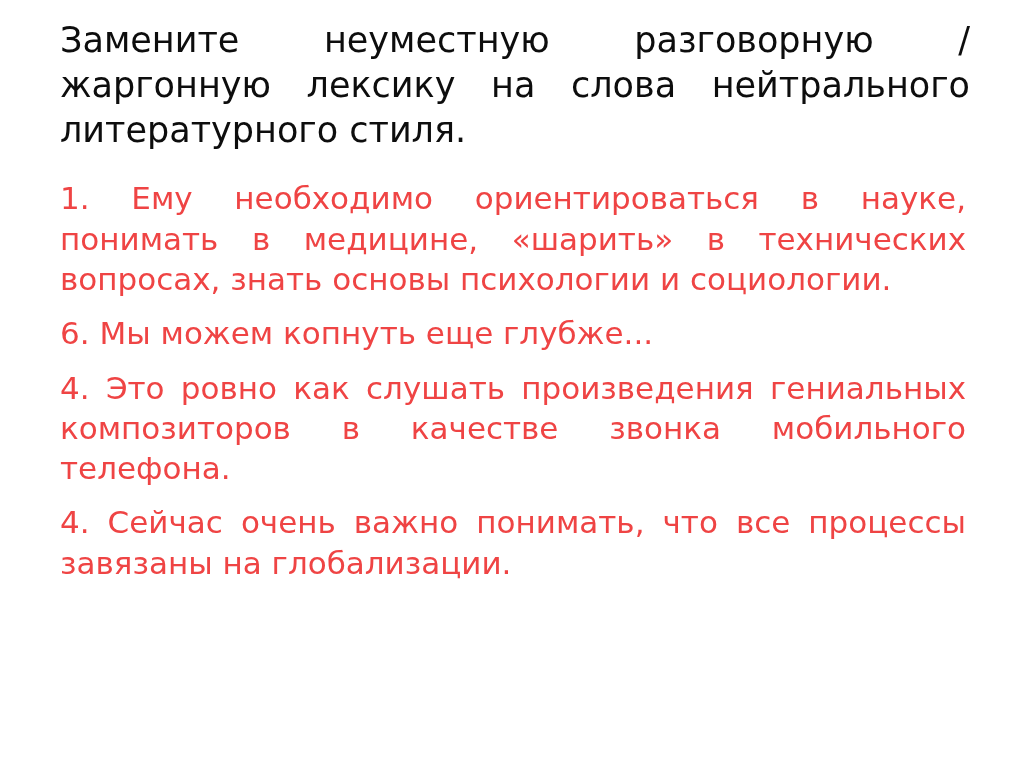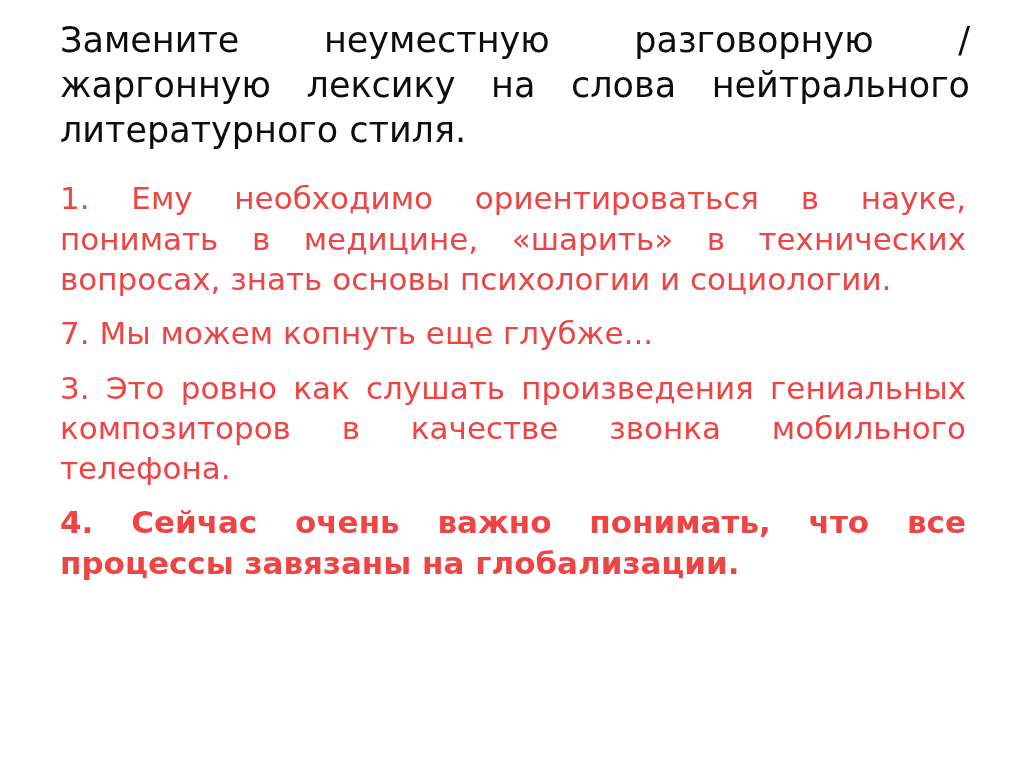--- a/index.html
+++ b/index.html
@@ -43,30 +43,29 @@
     font-size: 31px;
     line-height: 1.30;
     text-align: justify;
     text-align-last: left;
     margin: 0 0 14px 0;
     color: #ef4444;
     padding-right: 22px;
   }
   .body-item:last-child {
     margin-bottom: 6px;
-    font-weight: bold;
   }
 </style>
 </head>
 <body>
 
 <div class="slide">
 
   <h1 class="slide-title">Замените неуместную разговорную / жаргонную лексику на слова нейтрального литературного стиля.</h1>
 
   <ul class="body-list">
     <li class="body-item">1. Ему необходимо ориентироваться в науке, понимать в медицине, «шарить» в технических вопросах, знать основы психологии и социологии.</li>
-    <li class="body-item">7. Мы можем копнуть еще глубже...</li>
-    <li class="body-item">3. Это ровно как слушать произведения гениальных композиторов в качестве звонка мобильного телефона.</li>
+    <li class="body-item">6. Мы можем копнуть еще глубже...</li>
+    <li class="body-item">4. Это ровно как слушать произведения гениальных композиторов в качестве звонка мобильного телефона.</li>
     <li class="body-item">4. Сейчас очень важно понимать, что все процессы завязаны на глобализации.</li>
   </ul>
 
 </div>
 
 </body></html>

